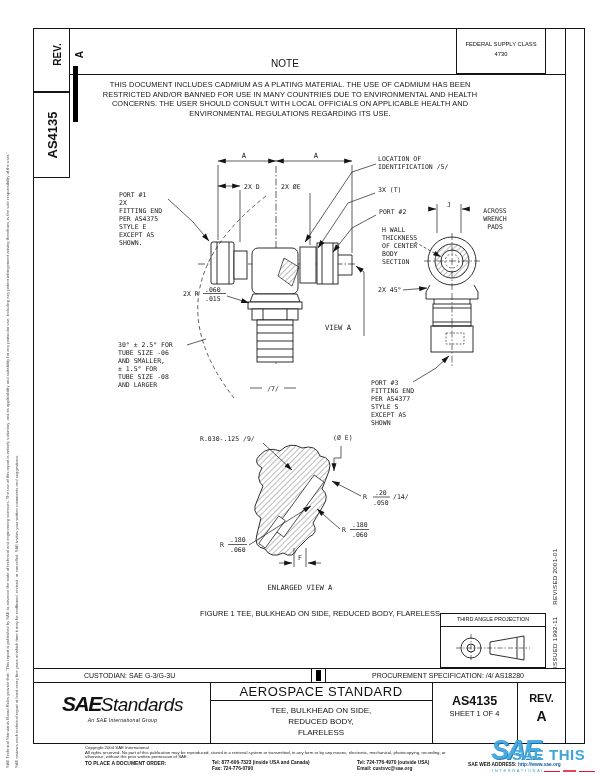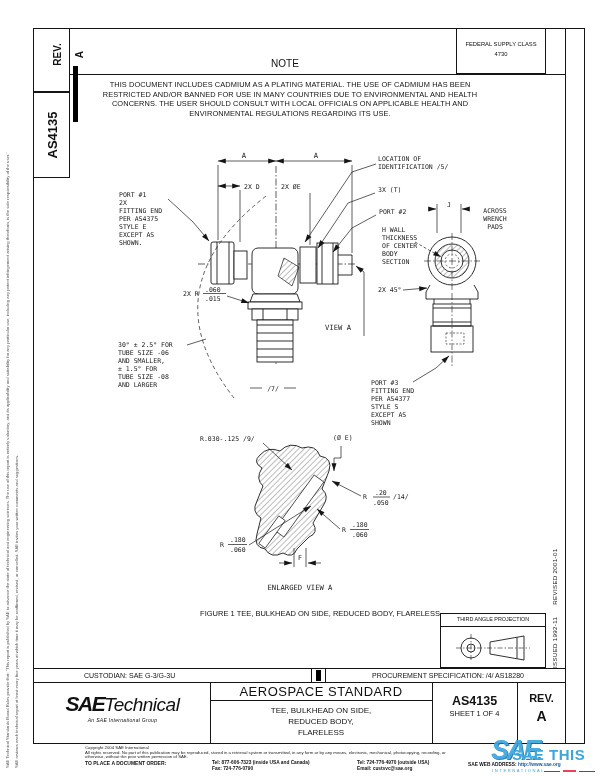--- a/index.html
+++ b/index.html
@@ -275,21 +275,21 @@
   </div>
   <div class="abs" style="left:311px;top:668px;width:15px;height:15px;border-left:1.1px solid #151515;border-right:1.1px solid #151515;box-sizing:border-box;"></div>
   <div class="abs" style="left:315.5px;top:670px;width:5px;height:11px;background:#000;"></div>
 
   <div class="box" style="left:33px;top:682px;width:533px;height:62px;border-width:1.2px;"></div>
   <div class="abs" style="left:210px;top:682px;height:62px;border-left:1.1px solid #151515;"></div>
   <div class="abs" style="left:432px;top:682px;height:62px;border-left:1.1px solid #151515;"></div>
   <div class="abs" style="left:517px;top:682px;height:62px;border-left:1.1px solid #151515;"></div>
 
   <div class="abs" style="left:40px;top:692px;width:165px;text-align:center;">
-    <span style="font-size:21px;font-weight:900;font-style:italic;letter-spacing:-1.5px;">SAE</span><span style="font-size:19px;font-style:italic;letter-spacing:-0.5px;">Technical</span>
+    <span style="font-size:21px;font-weight:900;font-style:italic;letter-spacing:-1.5px;">SAE</span><span style="font-size:19px;font-style:italic;letter-spacing:-0.5px;">Standards</span>
     <div style="font-size:5px;font-style:italic;margin-top:1px;letter-spacing:0.3px;">An SAE International Group</div>
   </div>
 
   <div class="abs" style="left:210px;top:682px;width:222px;height:19px;border-bottom:1.1px solid #151515;box-sizing:border-box;text-align:center;">
     <span style="font-size:13px;font-weight:normal;letter-spacing:0.5px;line-height:18px;">AEROSPACE STANDARD</span>
   </div>
   <div class="abs pre" style="left:210px;top:705px;width:222px;text-align:center;font-size:8px;line-height:11px;">TEE, BULKHEAD ON SIDE,
 REDUCED BODY,
 FLARELESS</div>
 

